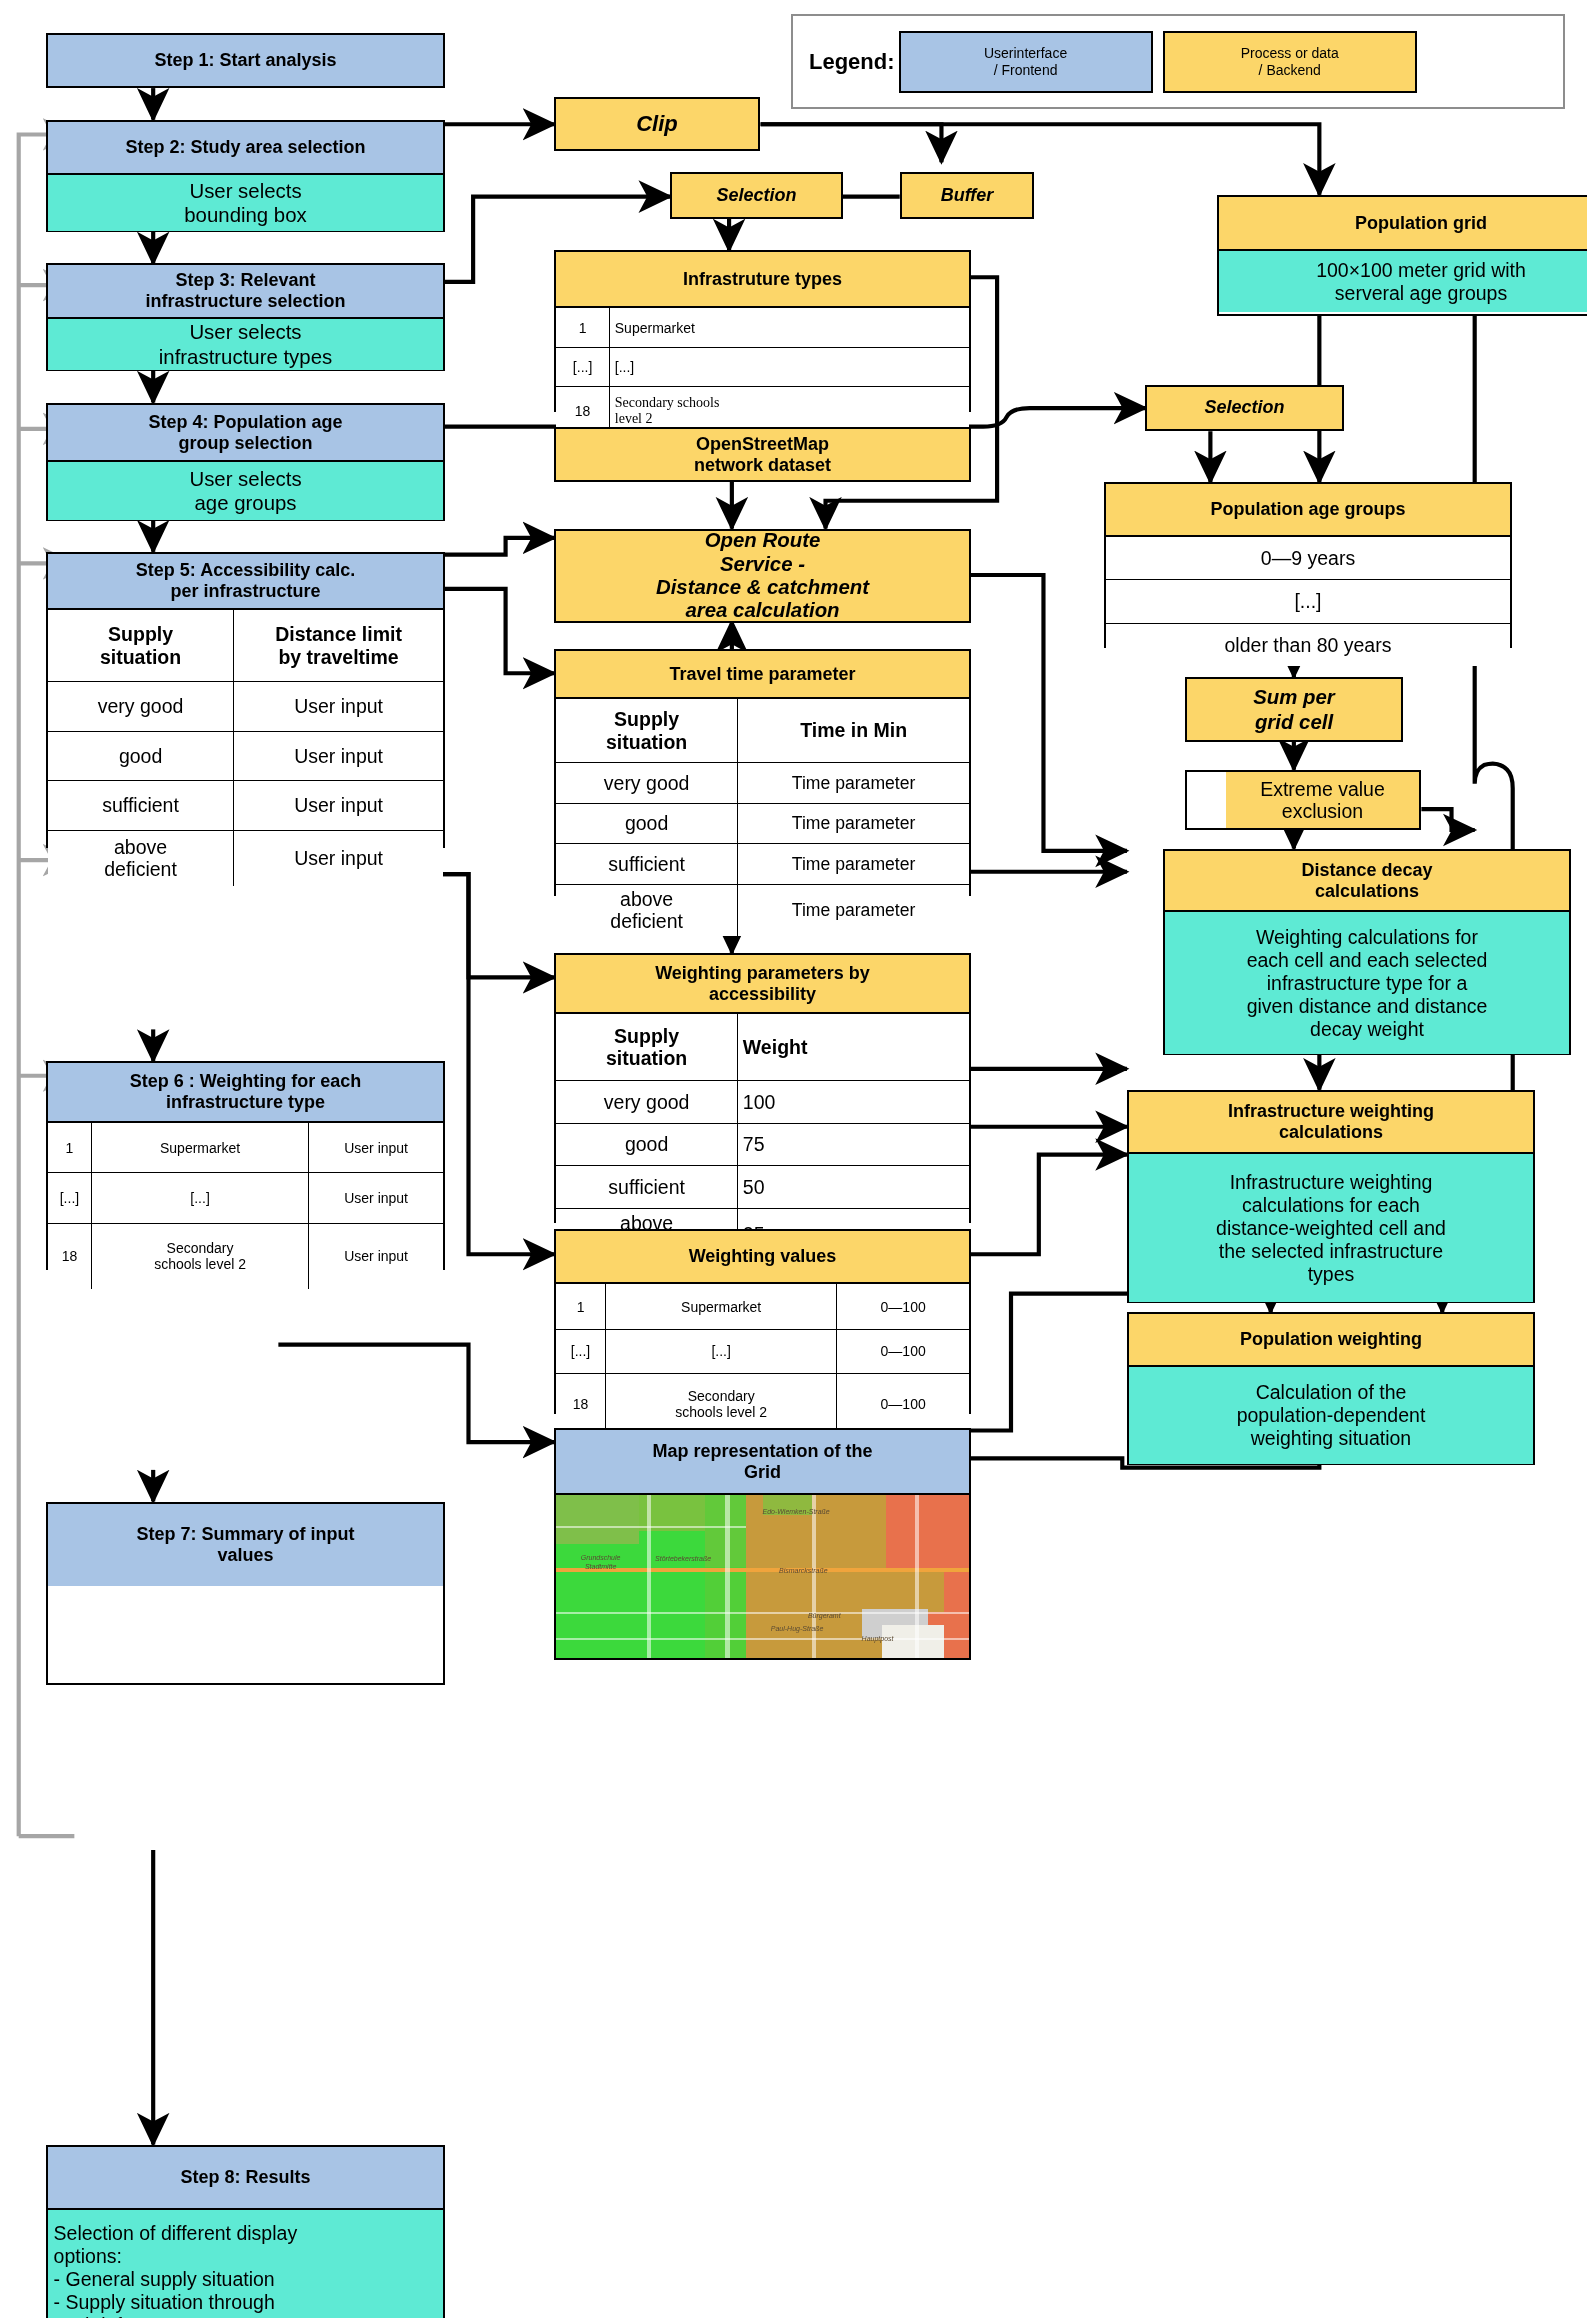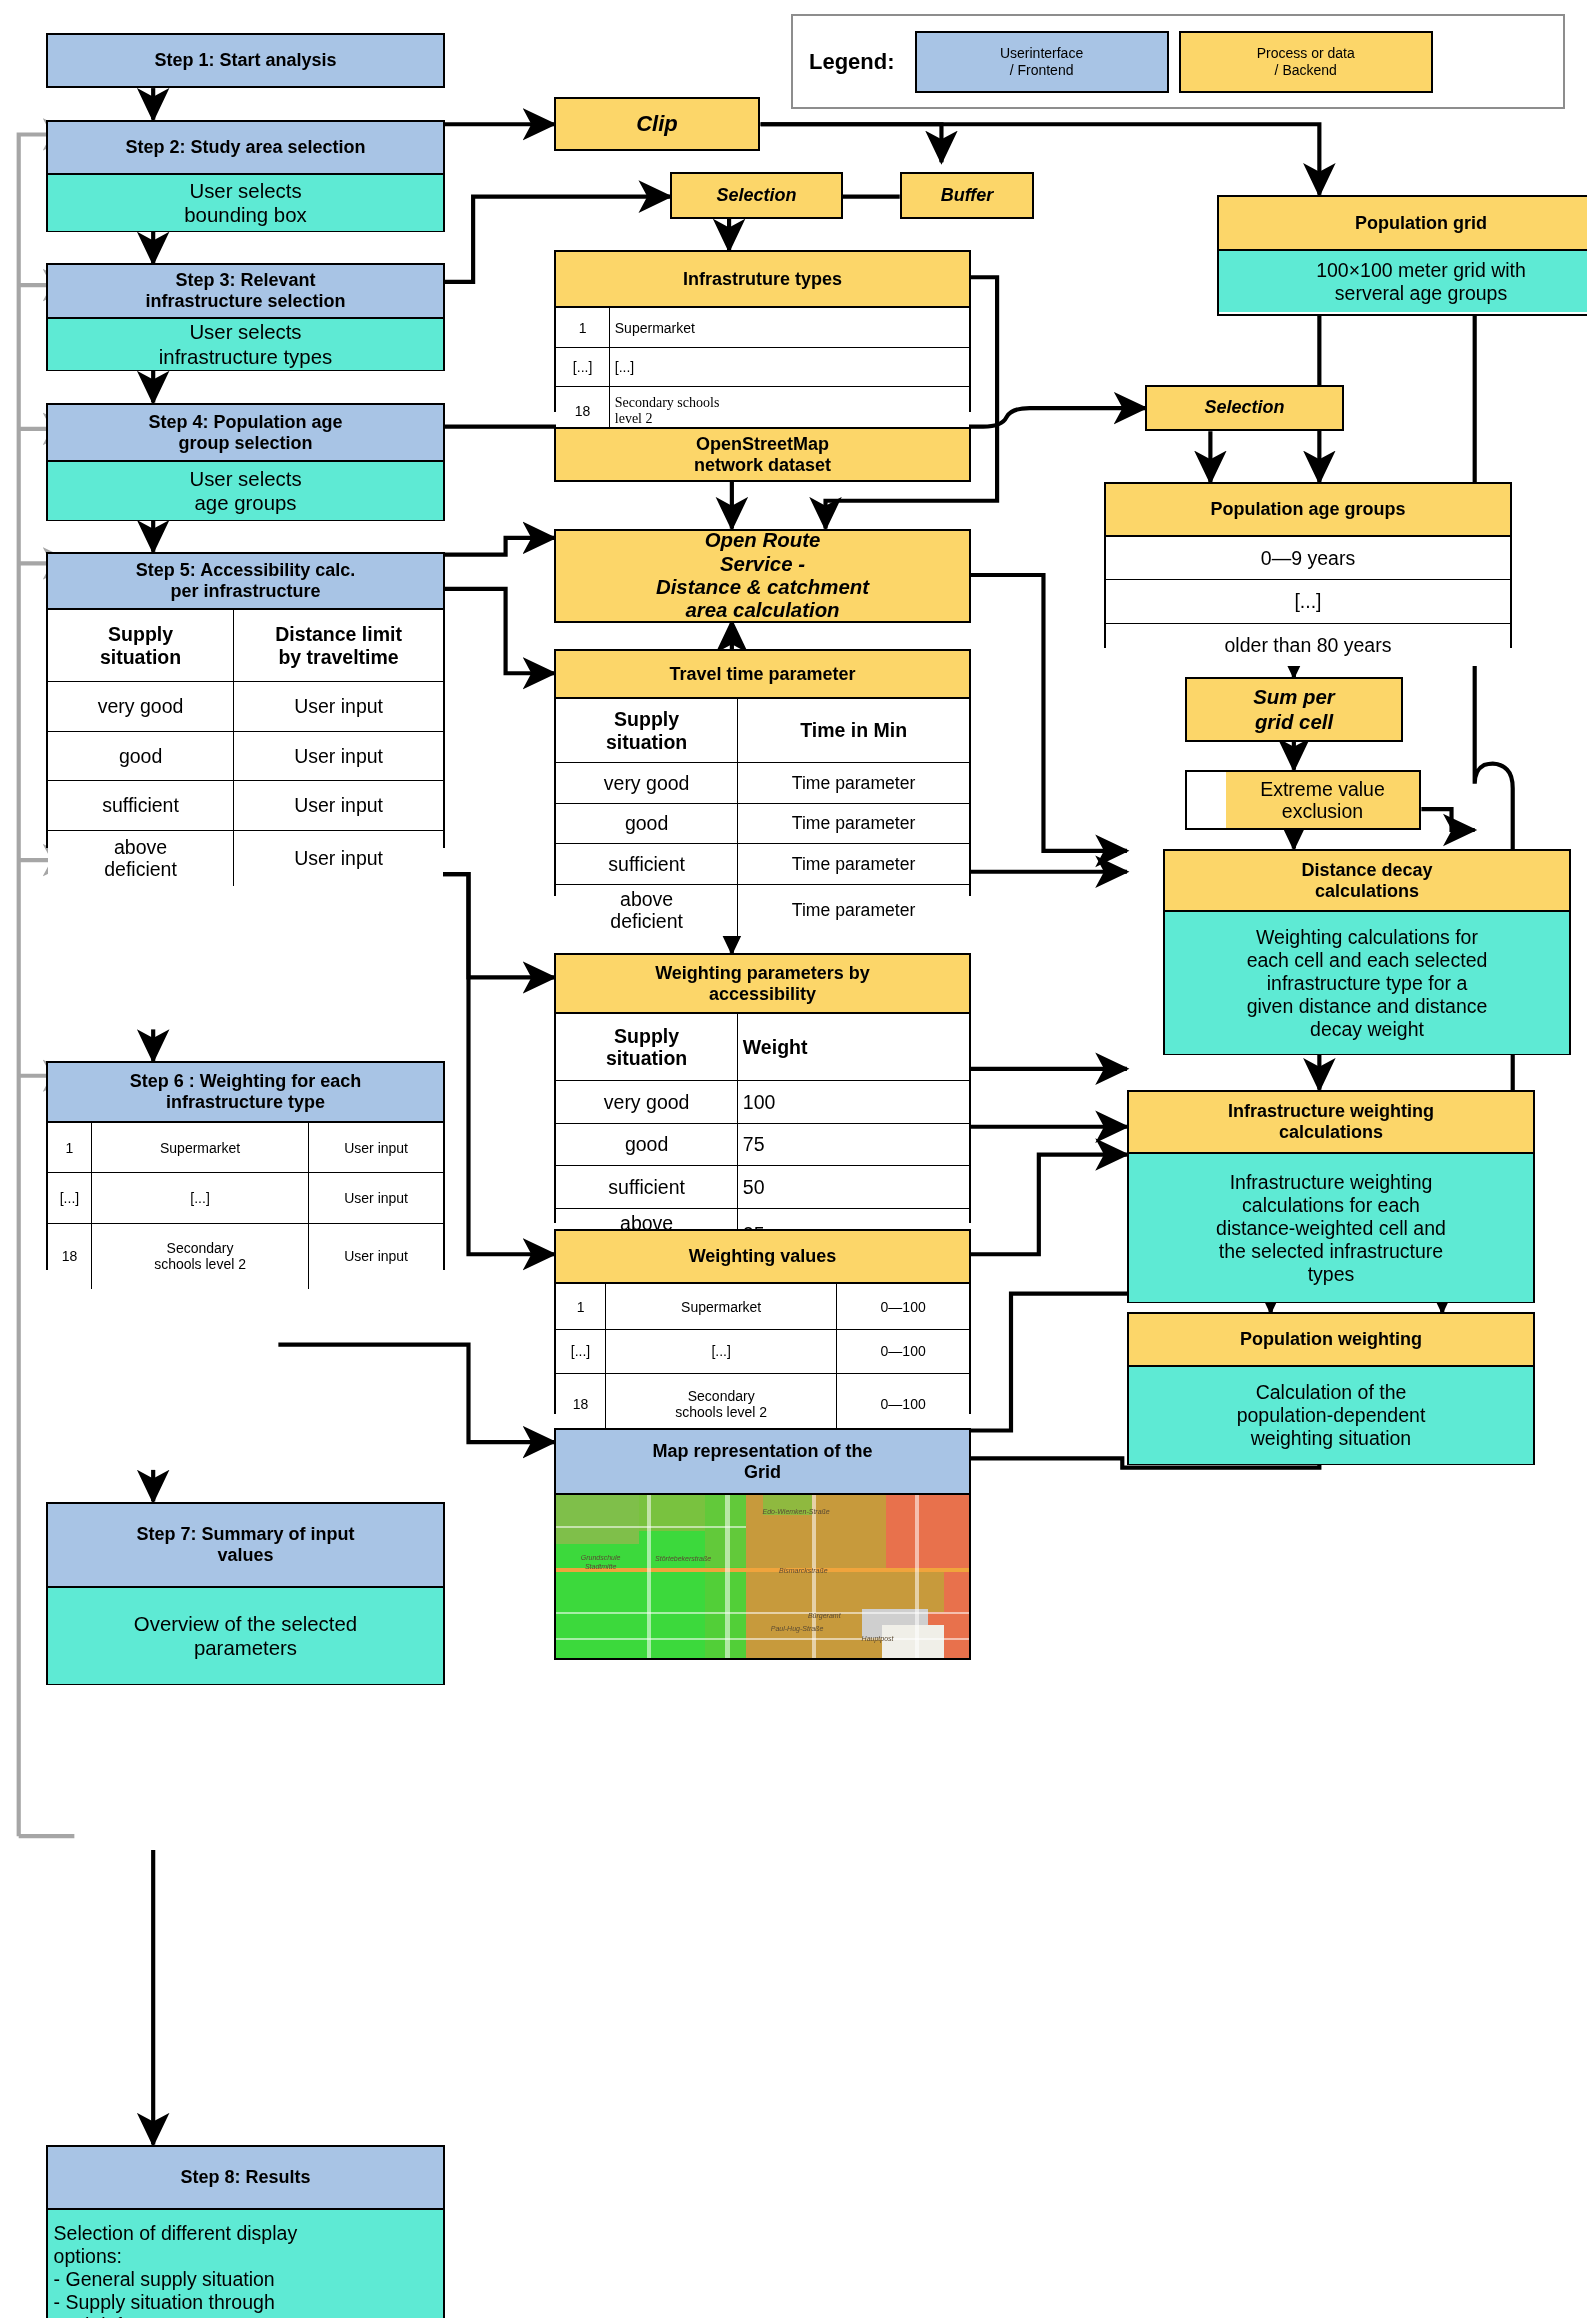--- a/index.html
+++ b/index.html
@@ -34,21 +34,21 @@
   .tbl td:first-child{border-left:none;}
   .tbl td:last-child{border-right:none;}
   .tbl tr:last-child td{border-bottom:none;}
 
   .f38{font-size:17.6px;} .f40{font-size:14px;} .f42{font-size:19.5px;}
   .f44{font-size:20.4px;} .f46{font-size:18px;} .f48{font-size:22px;}
 
   
   #legend{position:absolute;border:2.8px solid #8d8d8d;background:#fff;
           display:flex;align-items:center;}
-  .lg-title{font-weight:bold;margin:0 20px 0 16px;white-space:nowrap;}
+  .lg-title{font-weight:bold;margin:0 4px 0 16px;white-space:nowrap;}
   .lg-box{border:2.3px solid #000;display:flex;align-items:center;justify-content:center;
           text-align:center;line-height:1.2;margin-right:10.2px;}
   .lg-ui{background:#a8c4e5;}
   .lg-proc{background:#fcd669;}
 
   
   .mapimg{position:relative;overflow:hidden;background:#d9c89a;}
   .mapimg .street{position:absolute;background:rgba(255,255,255,.55);}
   .mapimg .blk{position:absolute;}
   .maplbl{position:absolute;font-size:7px;color:#5a4a33;font-style:italic;white-space:nowrap;}
@@ -254,22 +254,20 @@
             <td>User input</td>
             </tr>
         </tbody>
       </table>
     </div>
   </div>
 
   <div class="node" style="left:46px;top:1502px;width:399px;height:183px;">
     <div class="hdr ui f46" style="height:82px;white-space:pre-line;">Step 7: Summary of input
 values</div>
-    <div class="body divider f44" style="height:98px;white-space:pre-line;">Overview of the selected
-parameters</div>
   </div>
 
   <div class="node" style="left:46px;top:2145px;width:399px;height:427px;">
     <div class="hdr ui f46" style="height:61px;white-space:pre-line;">Step 8: Results</div>
     <div class="body left divider f42" style="height:260px;white-space:pre-line;align-items:flex-start;padding-top:12px;">Selection of different display
 options:
  - General supply situation
  - Supply situation through
    each infrastructure type
  - Population-weighted supply

